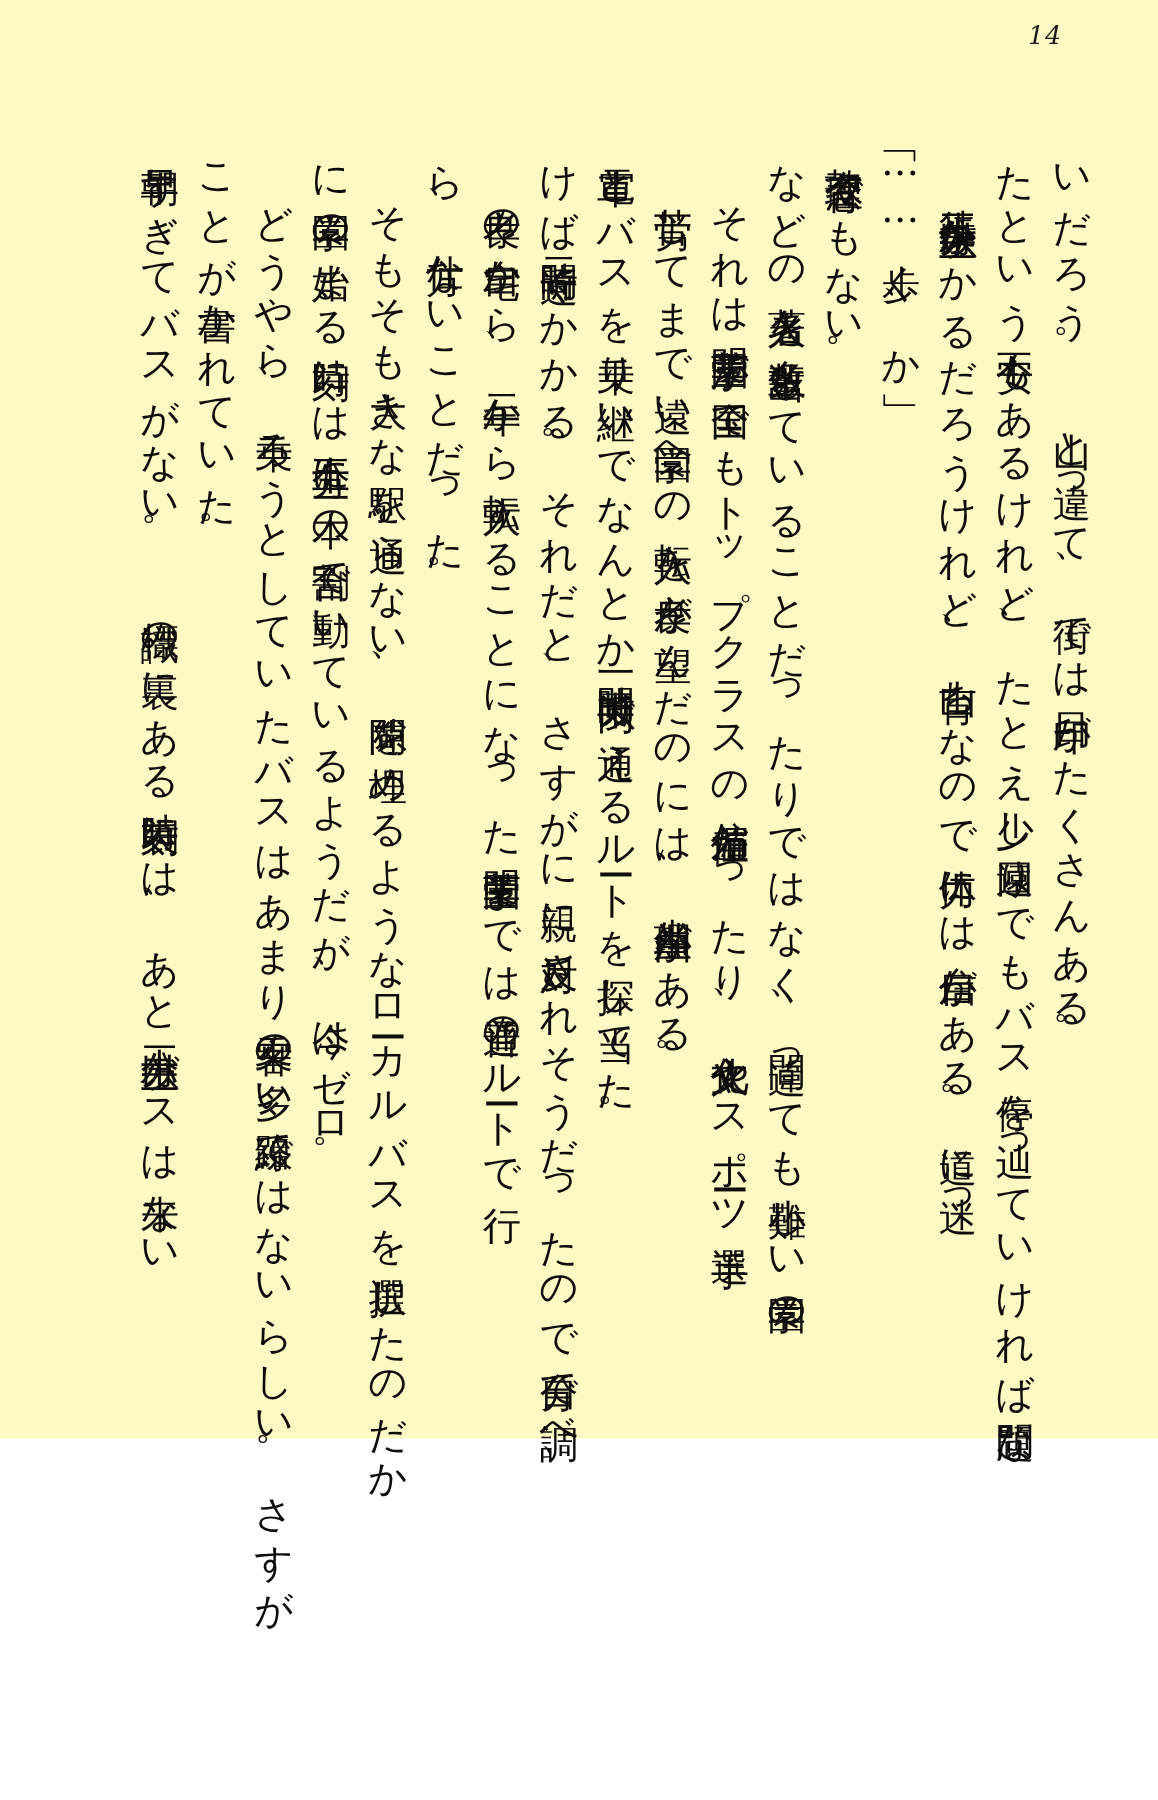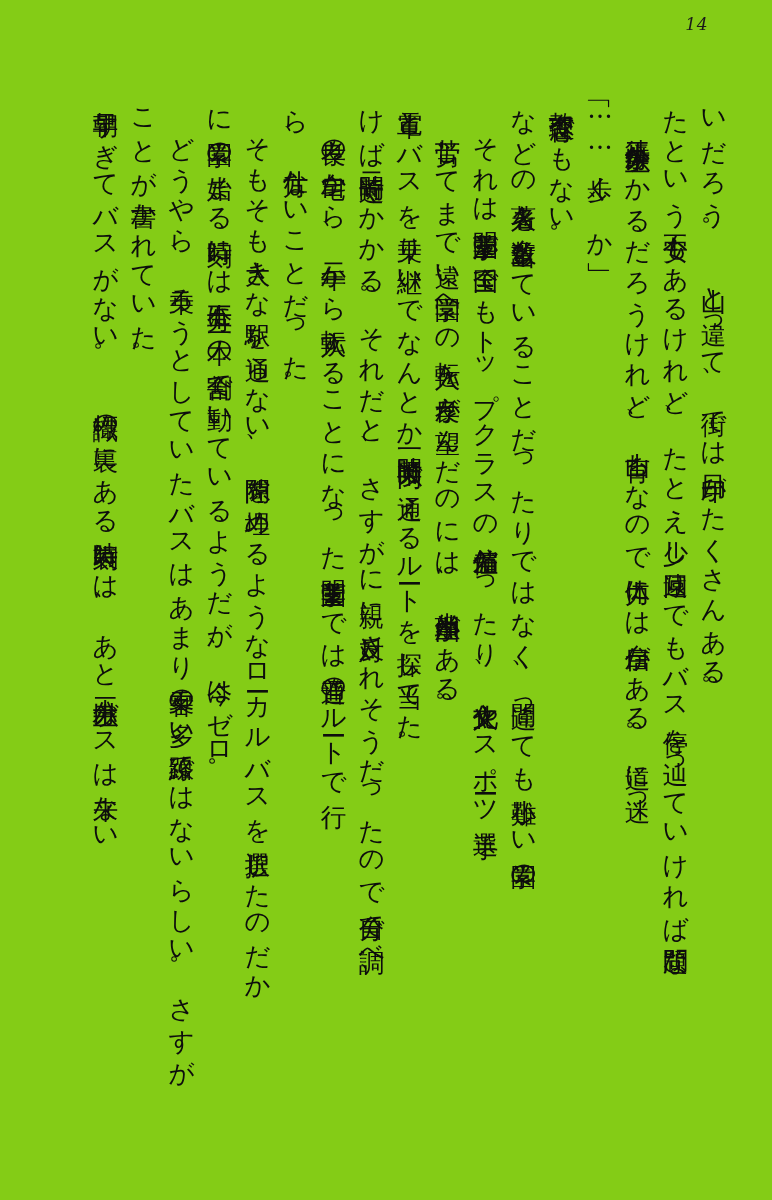--- a/index.html
+++ b/index.html
@@ -10,22 +10,22 @@
   body {
     width: 772px;
     height: 1200px;
     overflow: hidden;
     font-family: "DejaVu Serif", "Liberation Serif", serif;
     color: #111111;
   }
   #page {
     position: relative;
     width: 772px;
-    height: 1200px;
-    background: #84cc16;
+    height: 959px;
+    background: #fef9c3;
   }
   
   #page-number {
     position: absolute;
     top: 14px;
     right: 64px;
     font-family: "DejaVu Serif", "Liberation Serif", serif;
     font-style: italic;
     font-size: 17px;
     color: #1a1a1a;

